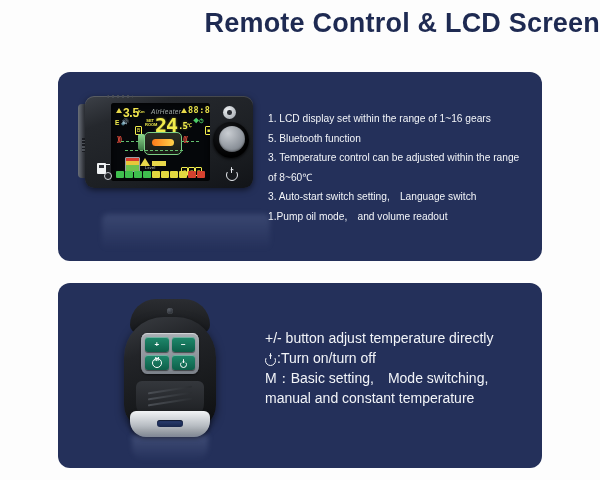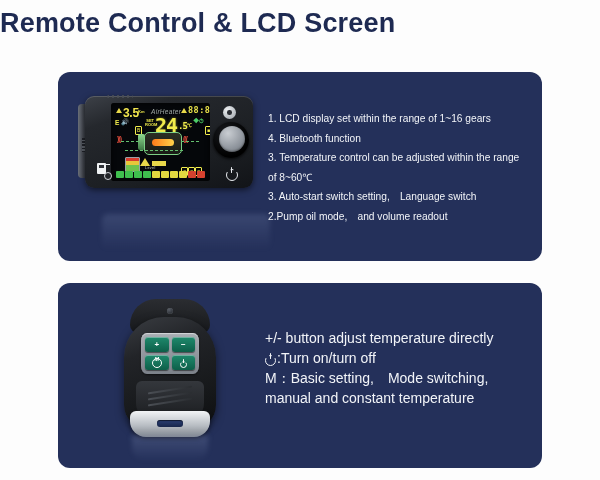--- a/index.html
+++ b/index.html
@@ -5,21 +5,21 @@
   html,body{margin:0;padding:0;}
   body{
     width:600px;height:480px;overflow:hidden;
     background:#fdfdfd;
     font-family:"Liberation Sans", sans-serif;
     position:relative;
   }
   .page{position:absolute;inset:0;}
 
   
-  .header{position:absolute;left:0;top:0;width:600px;text-align:left;}
+  .header{position:absolute;left:0;top:0;width:600px;text-align:right;}
   .title{
     font-size:27px;font-weight:bold;color:#1e2a52;
     letter-spacing:.2px;margin:0;padding-top:8px;line-height:1.15;
   }
   .subtitle{
     font-size:15px;color:#2b2b2b;margin:0;padding-top:7px;font-weight:400;
   }
 
   
   .panel{
@@ -358,24 +358,24 @@
         <div class="lcd-gear"></div>
         <div class="lcd-knob"></div>
         <div class="lcd-power"></div>
       </div>
 
       <div class="reflect"></div>
     </div>
 
     <div class="panel-text">
       <div class="line">1. LCD display set within the range of 1~16 gears</div>
-      <div class="line">4. Bluetooth function</div>
+      <div class="line">5. Bluetooth function</div>
       <div class="line wrap">3. Temperature control can be adjusted within the range of 8~60℃</div>
       <div class="line">3. Auto-start switch setting,　Language switch</div>
-      <div class="line">2.Pump oil mode,　and volume readout</div>
+      <div class="line">1.Pump oil mode,　and volume readout</div>
     </div>
   </div>
 
   <div class="panel" id="panel-remote">
 
     <div class="rem-wrap">
       <div class="rem-top">
         <div class="rem-led"></div>
       </div>
       <div class="rem-body">

